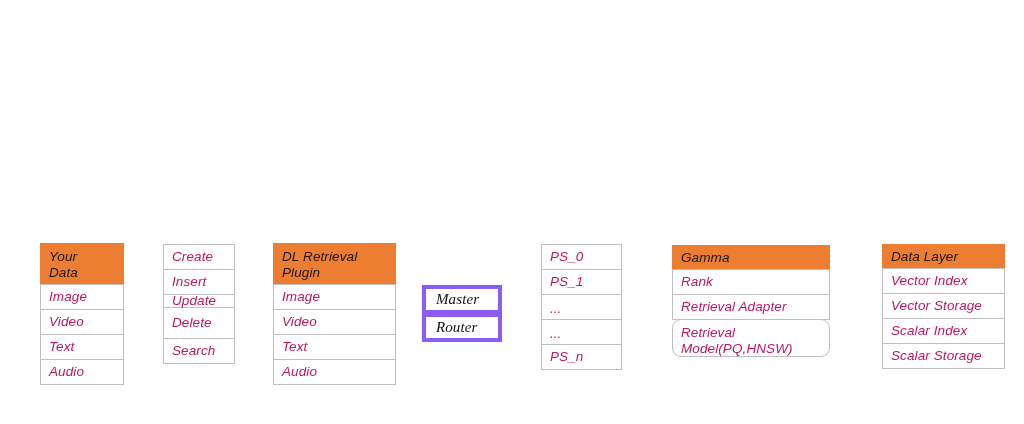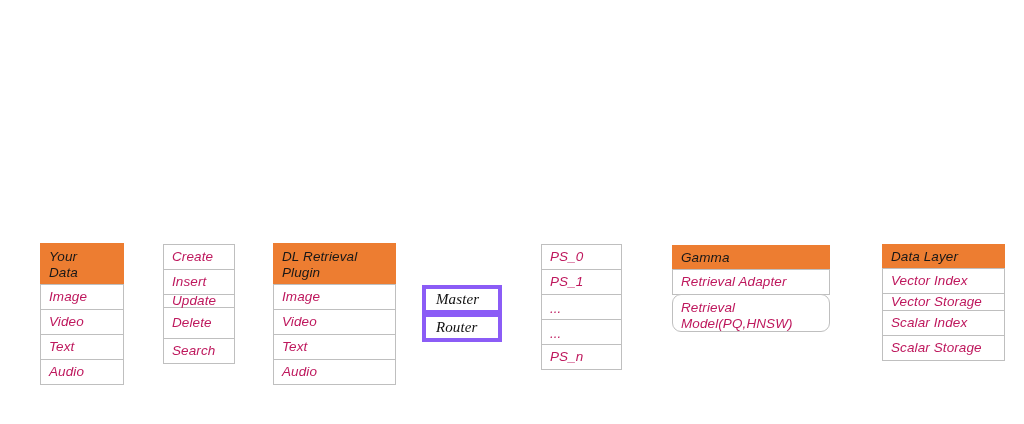--- a/index.html
+++ b/index.html
@@ -106,24 +106,25 @@
     </div>
     <div class="column" style="left: 541px; top: 205px; width: 81px;">
       <div class="cell" style="height: 26px;">PS_0</div>
       <div class="cell" style="height: 26px;">PS_1</div>
       <div class="cell ellipsis" style="height: 26px;">...</div>
       <div class="cell ellipsis" style="height: 26px;">...</div>
       <div class="cell" style="height: 26px;">PS_n</div>
     </div>
     <div class="column" style="left: 672px; top: 206px; width: 158px;">
       <div class="cell header" style="height: 25px;">Gamma</div>
+      <div class="cell" style="height: 26px;">Rank</div>
       <div class="cell" style="height: 26px;">Retrieval Adapter</div>
       <div class="cell two-line" style="height: 38px; border-radius: 9px;">Retrieval
 Model(PQ,HNSW)</div>
     </div>
     <div class="column" style="left: 882px; top: 205px; width: 123px;">
       <div class="cell header" style="height: 25px;">Data Layer</div>
       <div class="cell" style="height: 26px;">Vector Index</div>
-      <div class="cell" style="height: 18px;">Vector Storage</div>
+      <div class="cell" style="height: 26px;">Vector Storage</div>
       <div class="cell" style="height: 26px;">Scalar Index</div>
       <div class="cell" style="height: 26px;">Scalar Storage</div>
     </div>
   </div>
 
 </body></html>

